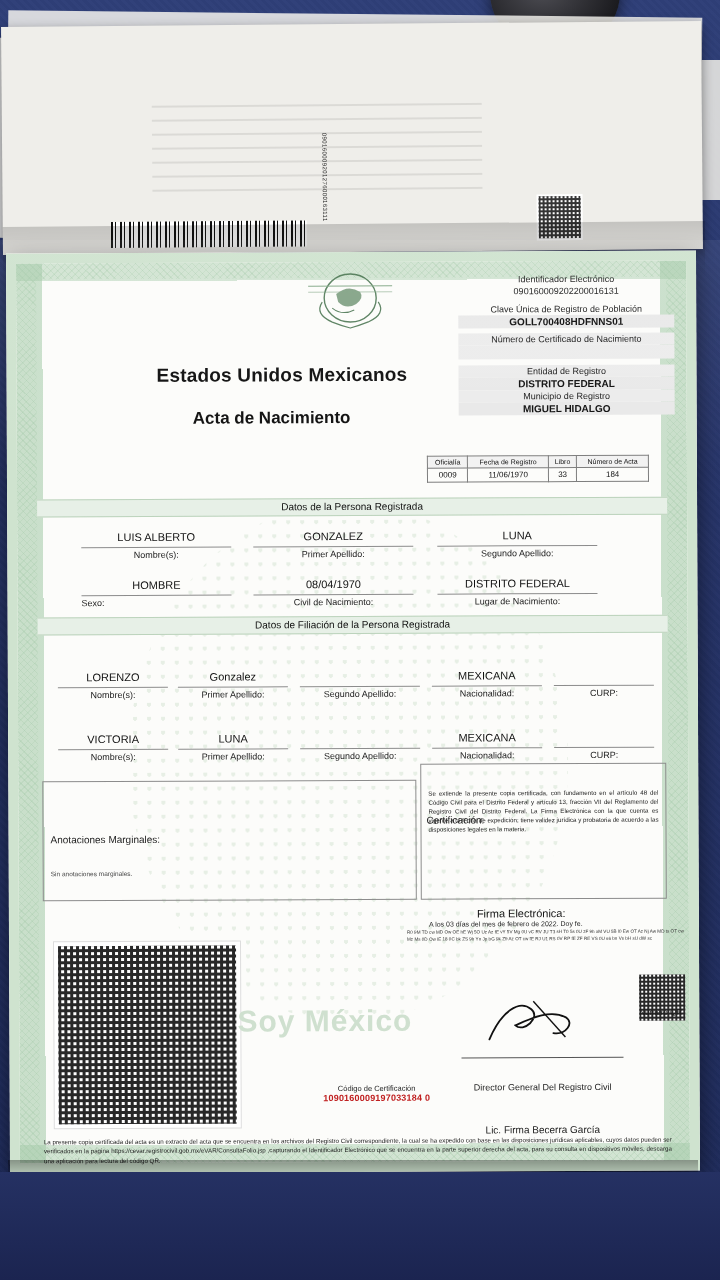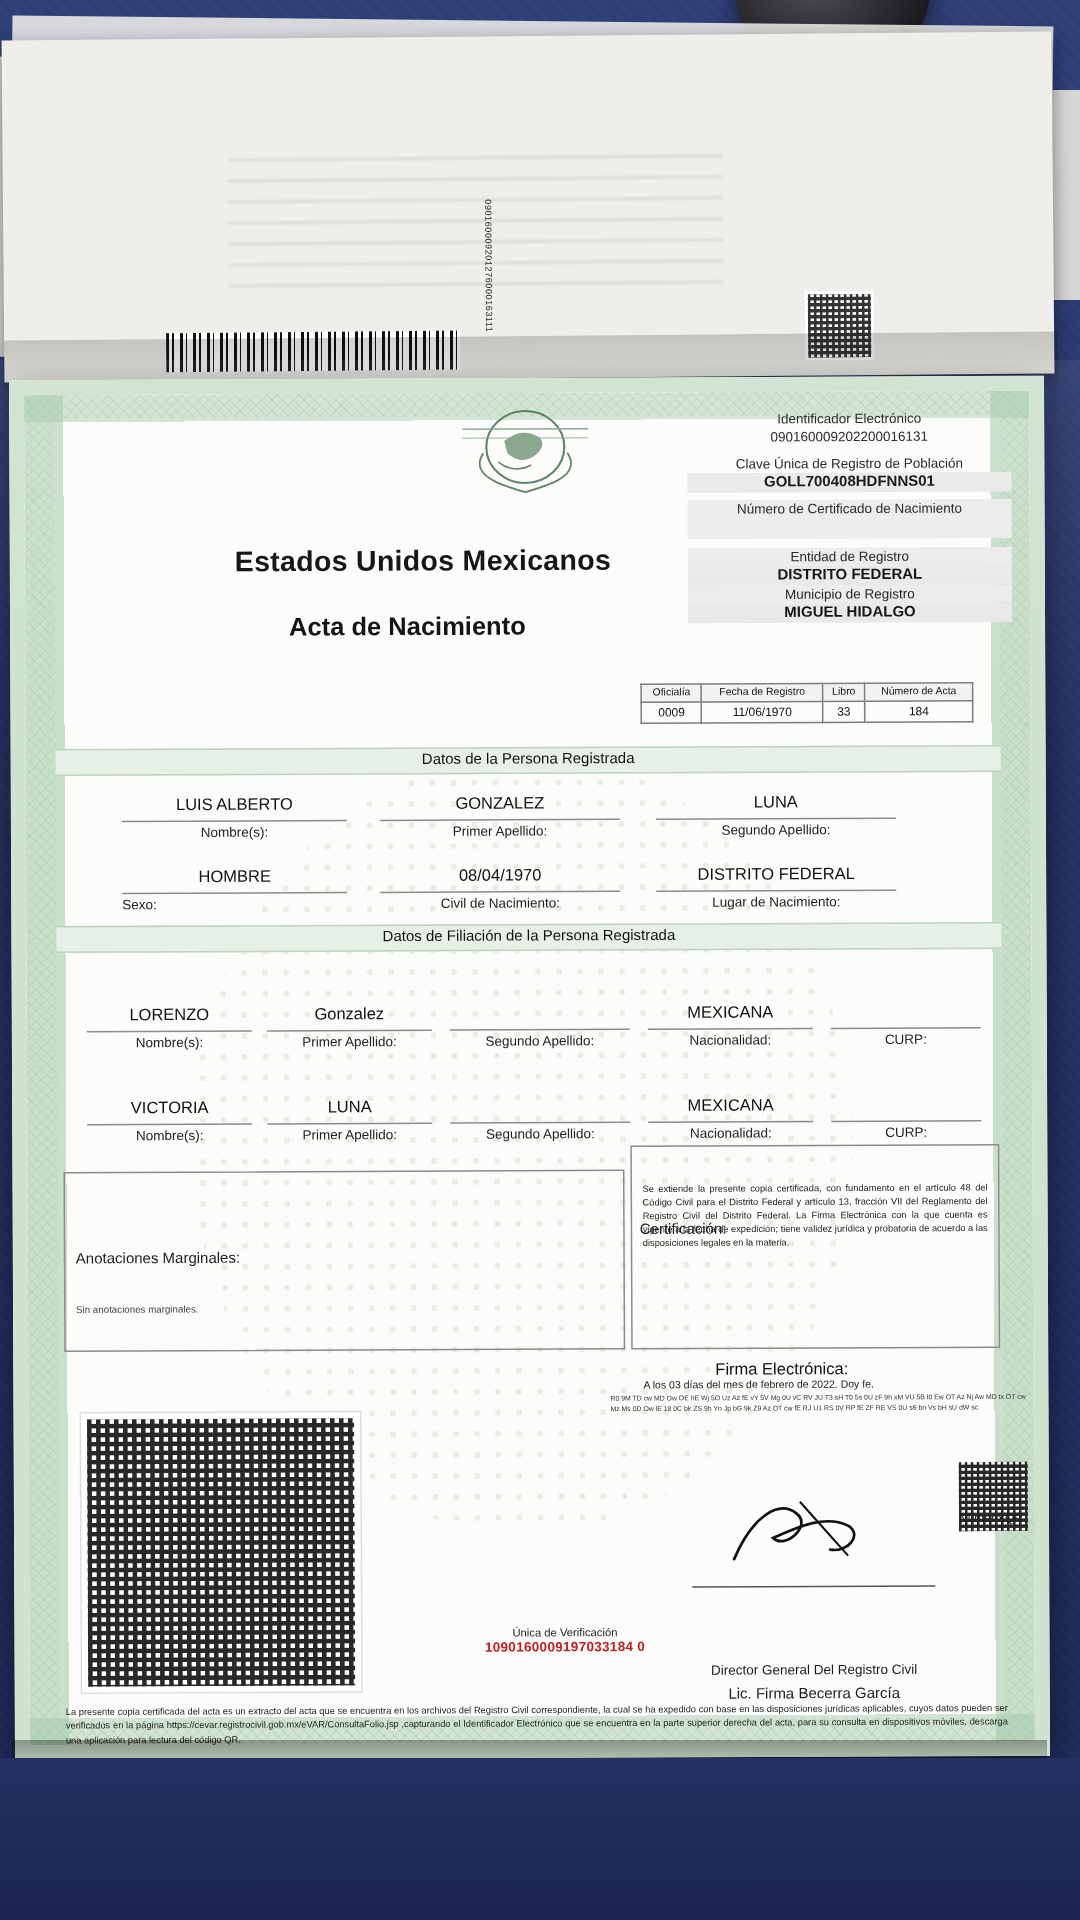--- a/index.html
+++ b/index.html
@@ -270,28 +270,29 @@
     <div class="qr-r">
         <div class="q"></div>
       </div>
     <div class="t" style="left:630px;top:710px;font-size:8px">Número QR</div>
 
     <svg class="sig" viewBox="0 0 110 60">
       <path d="M10 48 C22 20, 40 8, 52 18 C62 26, 44 42, 36 34 C50 28, 70 18, 86 26 C96 32, 86 44, 74 42" fill="none" stroke="#111" stroke-width="1.8" stroke-linecap="round"></path>
       <path d="M54 10 L86 46" fill="none" stroke="#111" stroke-width="1.4"></path>
     </svg>
     <div class="line" style="left:452px;top:806px;width:162px;background:#555"></div>
-    <div class="t ctr" style="left:442px;top:810px;width:182px;font-size:9px">Director General Del Registro Civil</div>
+    <div class="t ctr" style="left:442px;top:784px;width:182px;font-size:9px">Director General Del Registro Civil</div>
     <div class="t ctr" style="left:442px;top:826px;width:182px;font-size:10px">Lic. Firma Becerra García</div>
 
     <div class="verif">
-      <div class="l">Única de Verificación</div>
+      <div class="l">Código de Certificación</div>
       <div class="v">1090160009197033184 0</div>
     </div>
 
     <div class="footnote">La presente copia certificada del acta es un extracto del acta que se encuentra en los archivos del Registro Civil correspondiente, la cual se ha expedido con base en las disposiciones jurídicas aplicables, cuyos datos pueden ser verificados en la página https://cevar.registrocivil.gob.mx/eVAR/ConsultaFolio.jsp ,capturando el Identificador Electrónico que se encuentra en la parte superior derecha del acta, para su consulta en dispositivos móviles, descarga una aplicación para lectura del código QR.</div>
 
+    <div class="wm-text" style="left:228px;top:752px">Soy México</div>
   </div>
 
   <div class="cert-shadow"></div>
   <div class="bottom-dark"></div>
   <div class="glare"></div>
 </div>
 
 </body></html>

